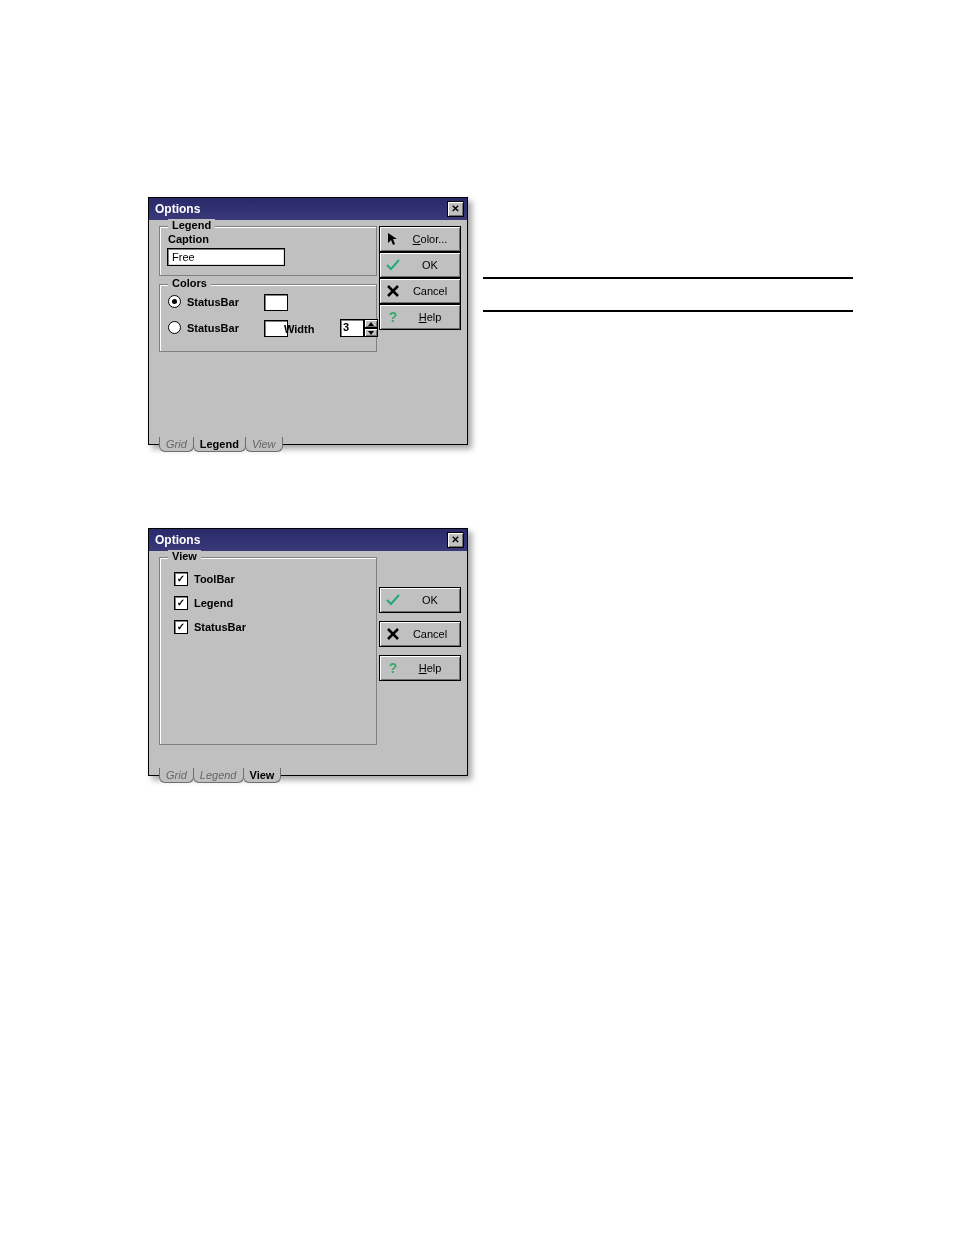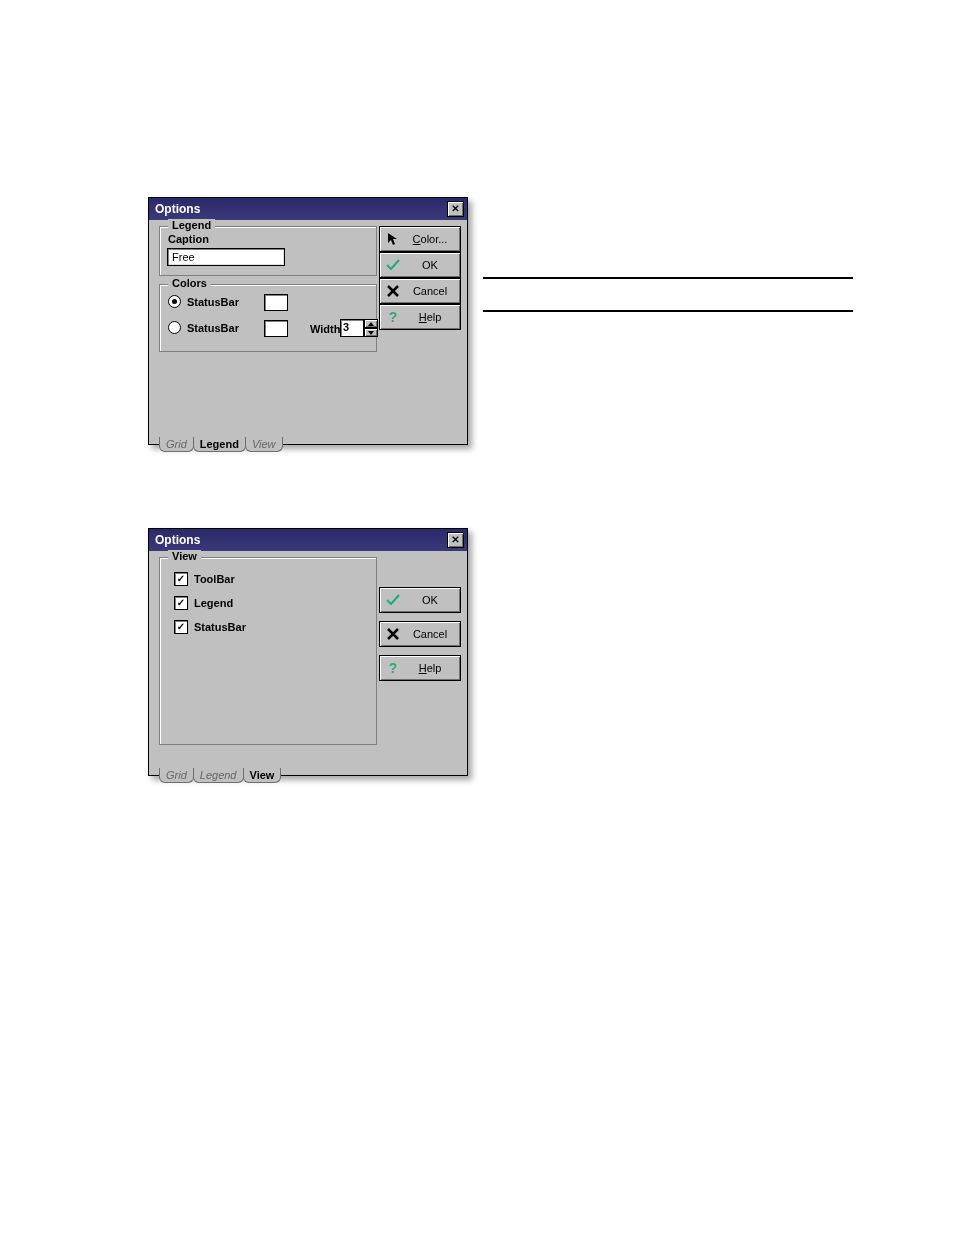--- a/index.html
+++ b/index.html
@@ -251,21 +251,21 @@
           <span>StatusBar</span>
         </div>
         <div class="swatch" style="position:absolute; left:104px; top:9px;"></div>
 
         <div class="radio" style="position:absolute; left:8px; top:36px;">
           <span class="dot"></span>
           <span>StatusBar</span>
         </div>
         <div class="swatch" style="position:absolute; left:104px; top:35px;"></div>
 
-        <div class="label" style="position:absolute; left:150px; top:38px;">Width</div>
+        <div class="label" style="position:absolute; left:124px; top:38px;">Width</div>
         <div class="spinner" style="position:absolute; left:180px; top:34px;">
           <div class="val">3</div>
           <div class="arrows">
             <div class="arrow">
                 <svg viewBox="0 0 6 4">
                   <polygon points="3,0 6,4 0,4" fill="#000"></polygon>
                 </svg>
               </div>
             <div class="arrow">
                 <svg viewBox="0 0 6 4">

